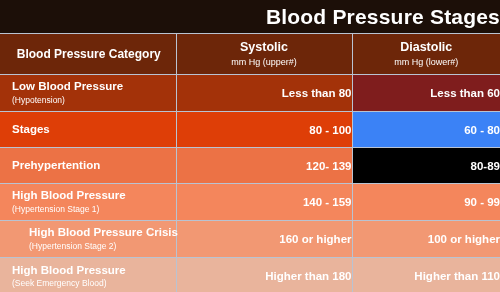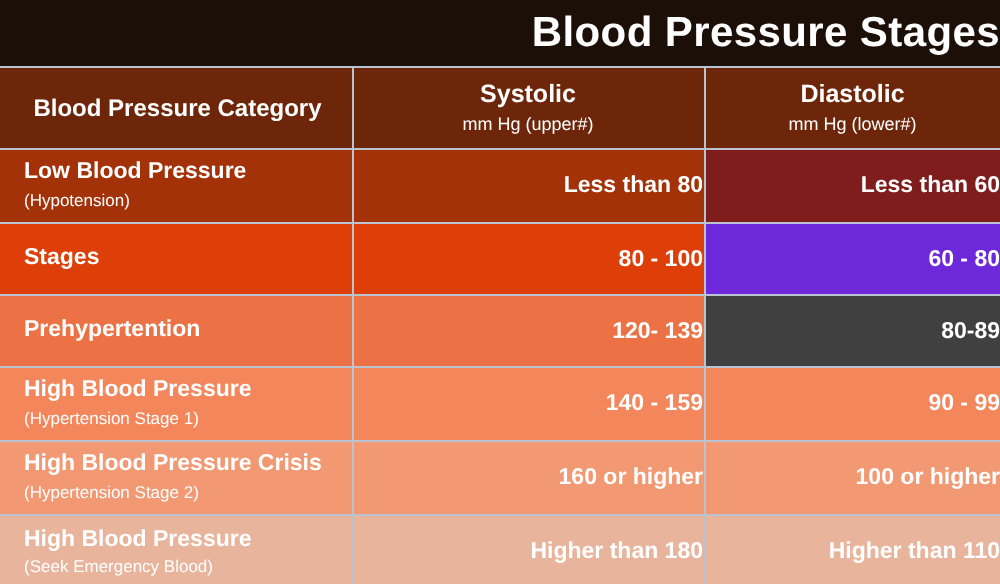--- a/index.html
+++ b/index.html
@@ -167,43 +167,43 @@
           <td class="val-cell" style="background: rgb(163, 50, 9); border-left-color: rgb(185, 195, 210);">Less than 80</td>
           <td class="val-cell" style="background: #7f1d1d; border-left-color: rgb(185, 195, 210);">Less than 60</td>
         </tr>
         <tr class="r-body" style="border-top-color: rgb(185, 195, 210);">
           <td style="background: rgb(222, 62, 7); border-left-color: rgb(185, 195, 210);">
             <div class="cat-cell">
               <div class="cat-main">Stages</div>
             </div>
           </td>
           <td class="val-cell" style="background: rgb(222, 62, 7); border-left-color: rgb(185, 195, 210);">80 - 100</td>
-          <td class="val-cell" style="background: #6d28d9; border-left-color: rgb(185, 195, 210);">60 - 80</td>
+          <td class="val-cell" style="background: #3b82f6; border-left-color: rgb(185, 195, 210);">60 - 80</td>
         </tr>
         <tr class="r-body" style="border-top-color: rgb(185, 195, 210);">
           <td style="background: rgb(236, 114, 69); border-left-color: rgb(185, 195, 210);">
             <div class="cat-cell">
               <div class="cat-main">Prehypertention</div>
             </div>
           </td>
           <td class="val-cell" style="background: rgb(236, 114, 69); border-left-color: rgb(185, 195, 210);">120- 139</td>
-          <td class="val-cell" style="background: #404040; border-left-color: rgb(185, 195, 210); padding-left: 29px;">80-89</td>
+          <td class="val-cell" style="background: #000000; border-left-color: rgb(185, 195, 210); padding-left: 29px;">80-89</td>
         </tr>
         <tr class="r-body2" style="border-top-color: rgb(185, 195, 210);">
           <td style="background: rgb(244, 134, 92); border-left-color: rgb(185, 195, 210);">
             <div class="cat-cell">
               <div class="cat-main">High Blood Pressure</div>
               <div class="cat-sub">(Hypertension Stage 1)</div>
             </div>
           </td>
           <td class="val-cell" style="background: rgb(244, 134, 92); border-left-color: rgb(185, 195, 210);">140 - 159</td>
           <td class="val-cell" style="background: rgb(244, 134, 92); border-left-color: rgb(185, 195, 210);">90 - 99</td>
         </tr>
         <tr class="r-body2" style="border-top-color: rgb(185, 195, 210);">
-          <td style="background: rgb(242, 152, 115); border-left-color: rgb(185, 195, 210);">
+          <td style="background: rgb(242, 152, 115); border-left-color: rgb(185, 195, 210); padding-left: 17px;">
             <div class="cat-cell">
               <div class="cat-main">High Blood Pressure Crisis</div>
               <div class="cat-sub">(Hypertension Stage 2)</div>
             </div>
           </td>
           <td class="val-cell" style="background: rgb(242, 152, 115); border-left-color: rgb(185, 195, 210);">160 or higher</td>
           <td class="val-cell" style="background: rgb(242, 152, 115); border-left-color: rgb(185, 195, 210);">100 or higher</td>
         </tr>
         <tr class="r-body2" style="border-top-color: rgb(185, 195, 210);">
           <td style="background: rgb(233, 180, 156); border-left-color: rgb(185, 195, 210);">

